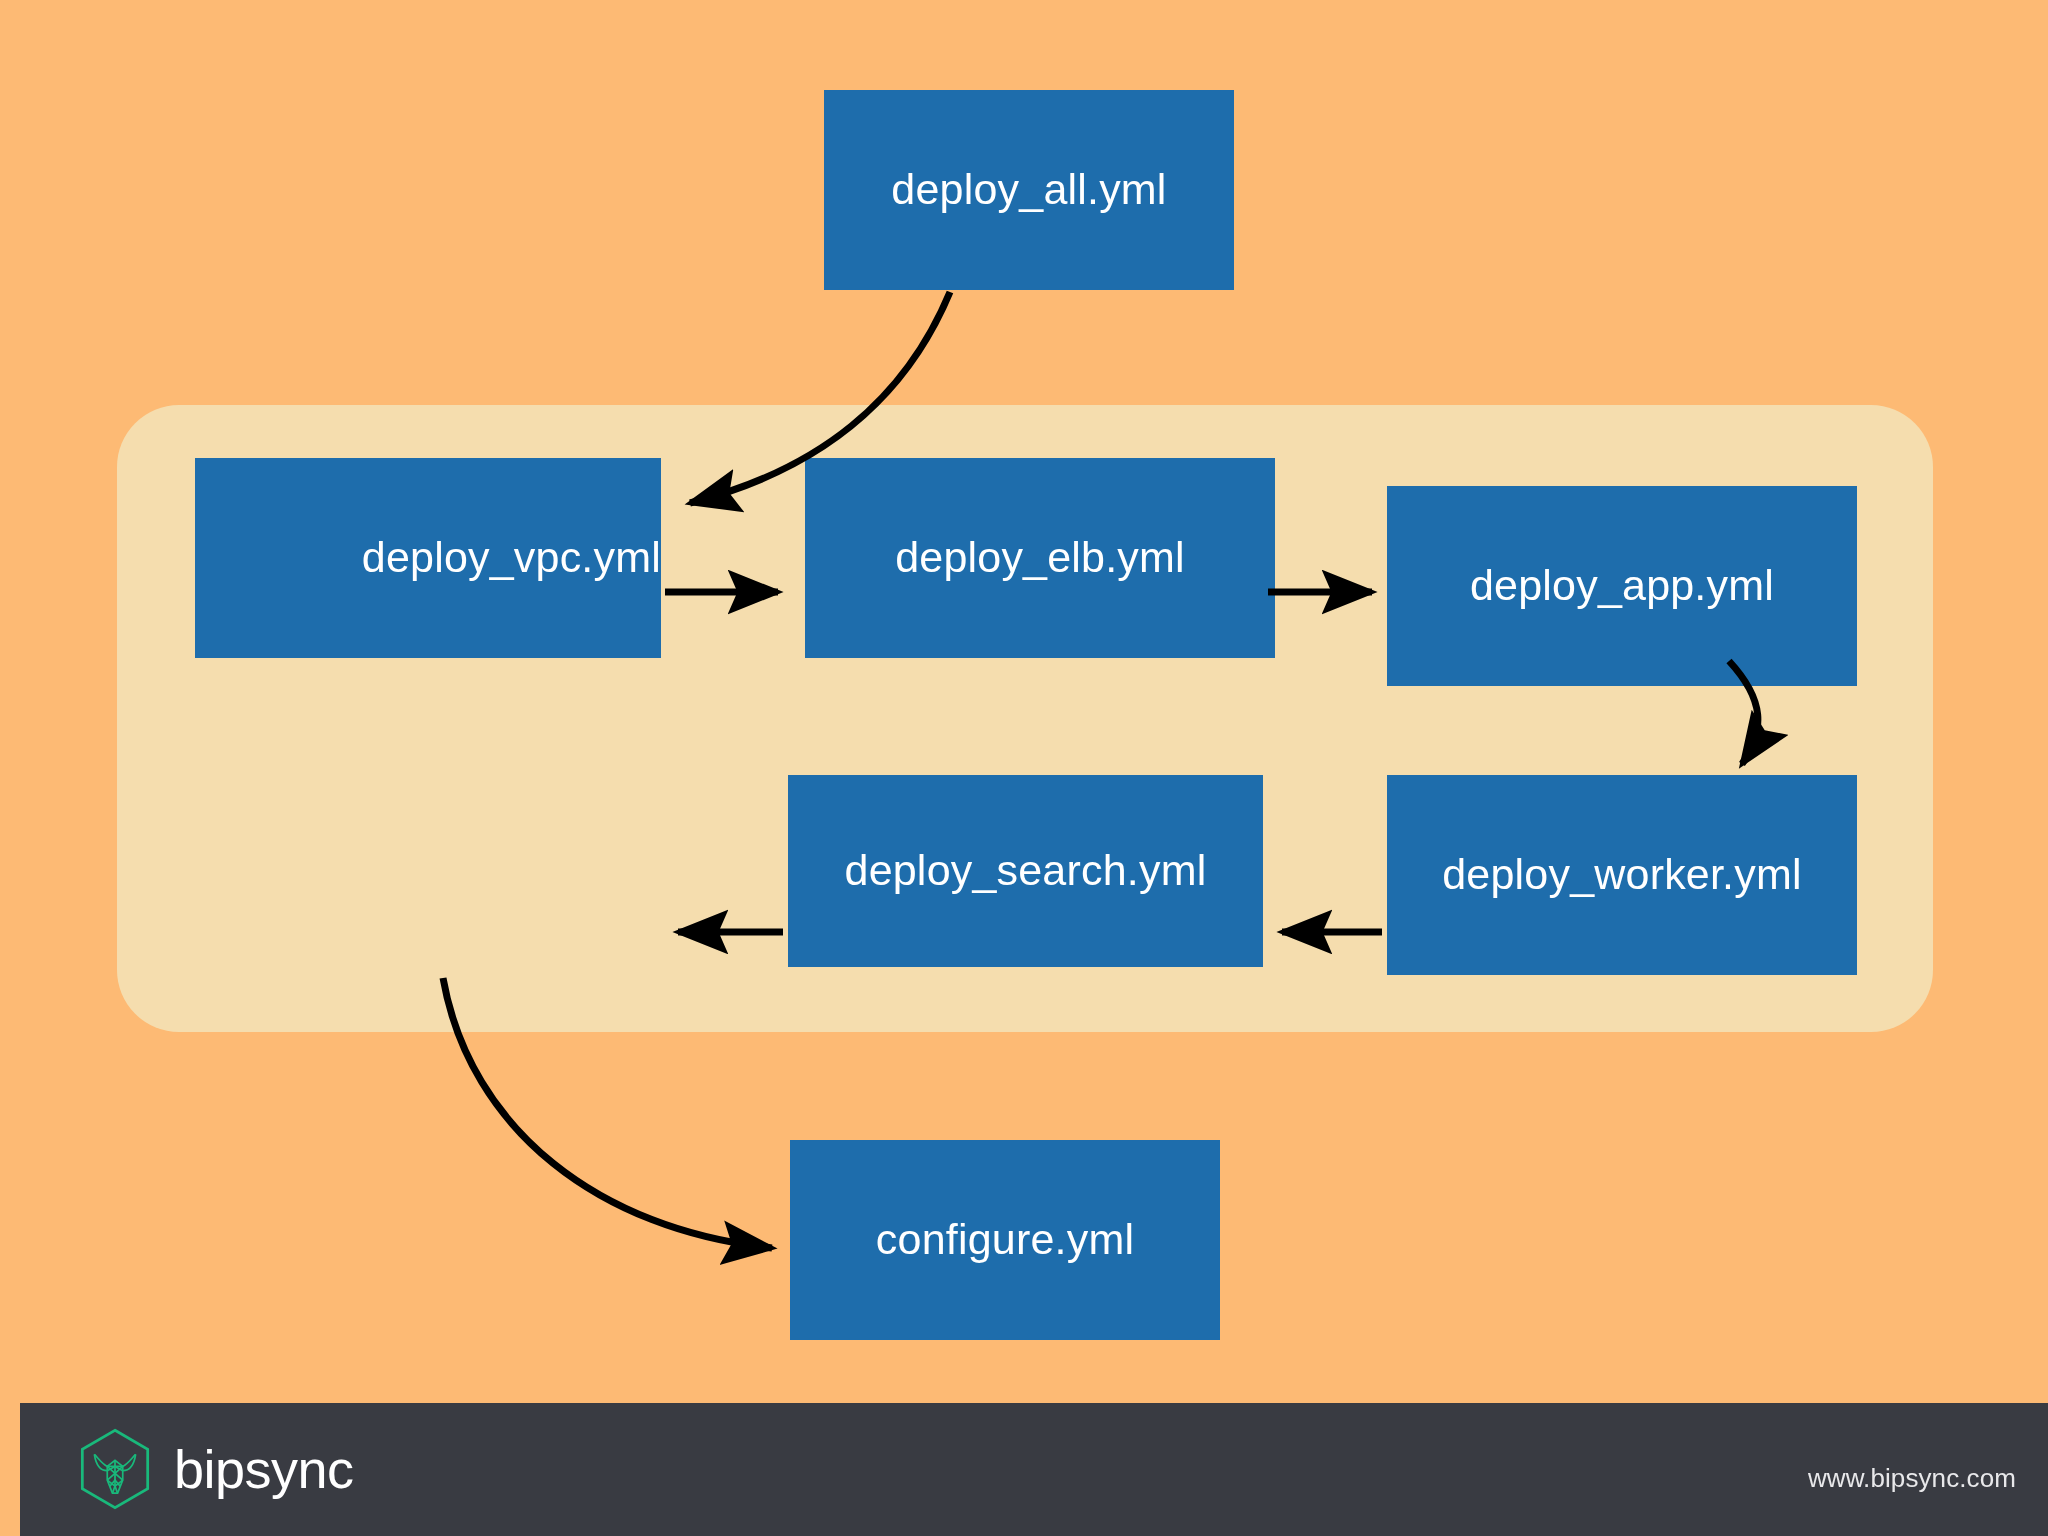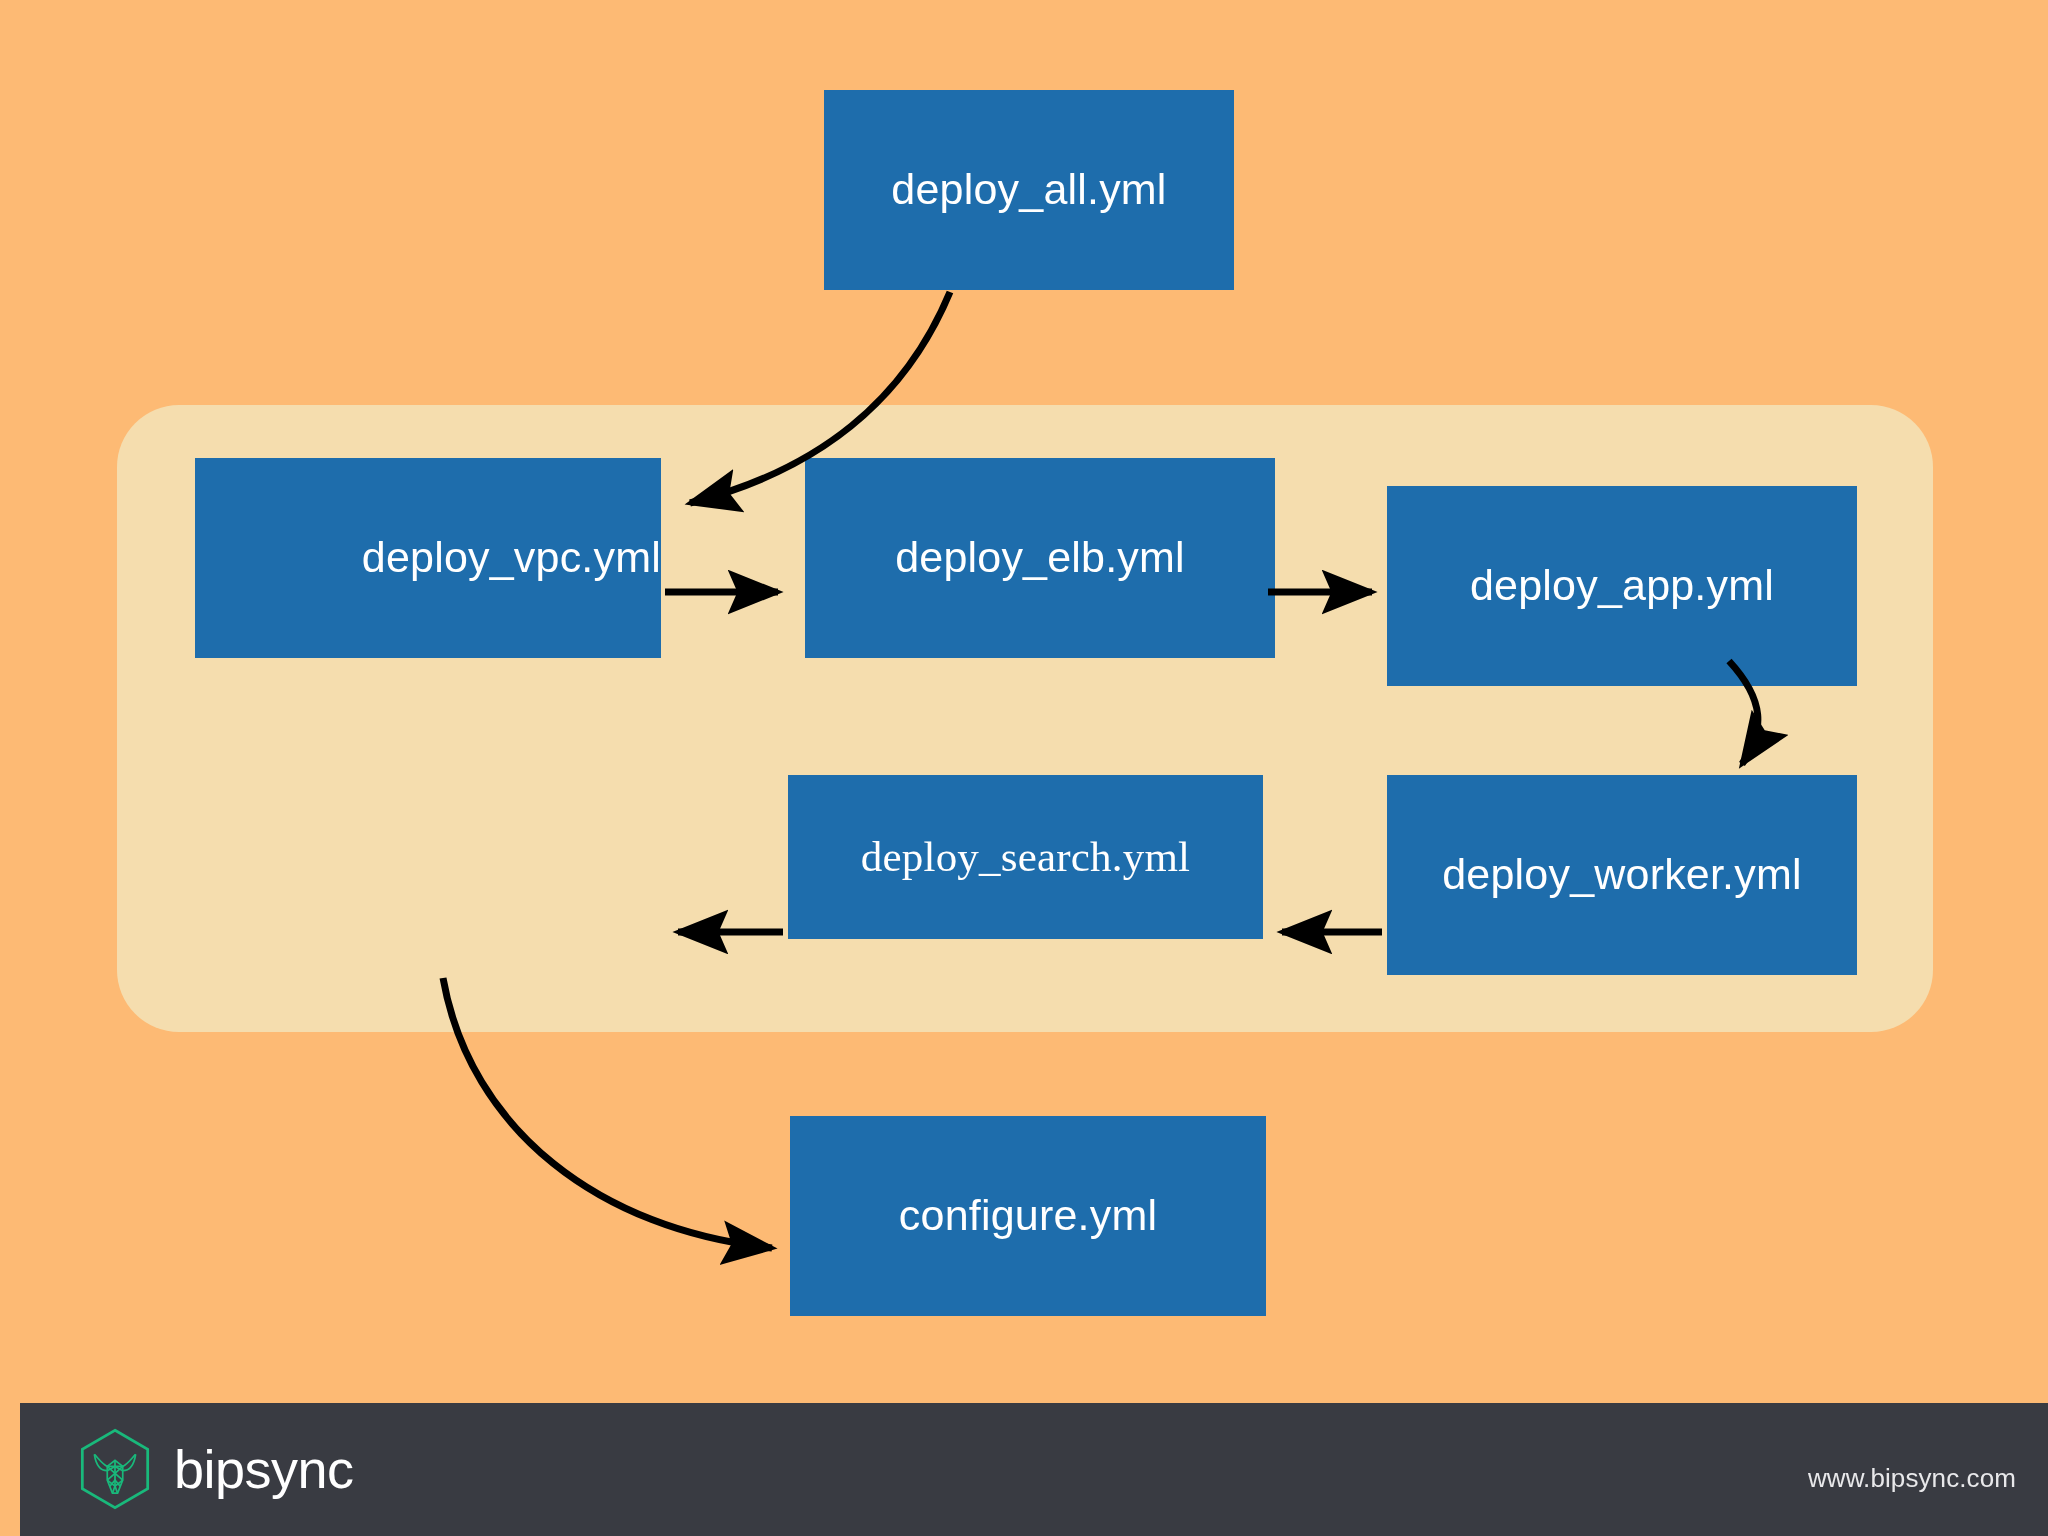--- a/index.html
+++ b/index.html
@@ -52,23 +52,23 @@
     line-height: 1.1;
     user-select: none;
   }
 
   
   #node-deploy-all     { left: 824px;  top: 90px;   width: 410px; height: 200px; }
   #node-deploy-vpc     { left: 195px;  top: 458px;  width: 466px; height: 200px; justify-content: flex-end; }
   #node-deploy-elb     { left: 793px;  top: 458px;  width: 470px; height: 200px; margin-left: 12px; }
   #node-deploy-app     { left: 1387px; top: 458px;  width: 470px; height: 200px; margin-top: 28px; }
   #node-deploy-db      { left: 192px;  top: 775px;  width: 468px; height: 200px; }
-  #node-deploy-search  { left: 788px;  top: 775px;  width: 475px; height: 164px; font-family: Liberation Serif, serif; }
+  #node-deploy-search  { left: 788px;  top: 775px;  width: 475px; height: 192px; }
   #node-deploy-worker  { left: 1387px; top: 775px;  width: 470px; height: 200px; }
-  #node-configure      { left: 790px;  top: 1116px; width: 476px; height: 200px; }
+  #node-configure      { left: 790px;  top: 1140px; width: 430px; height: 200px; }
 
   
   #arrow-layer {
     position: absolute;
     left: 0;
     top: 0;
     width: 2048px;
     height: 1536px;
     pointer-events: none;
   }

